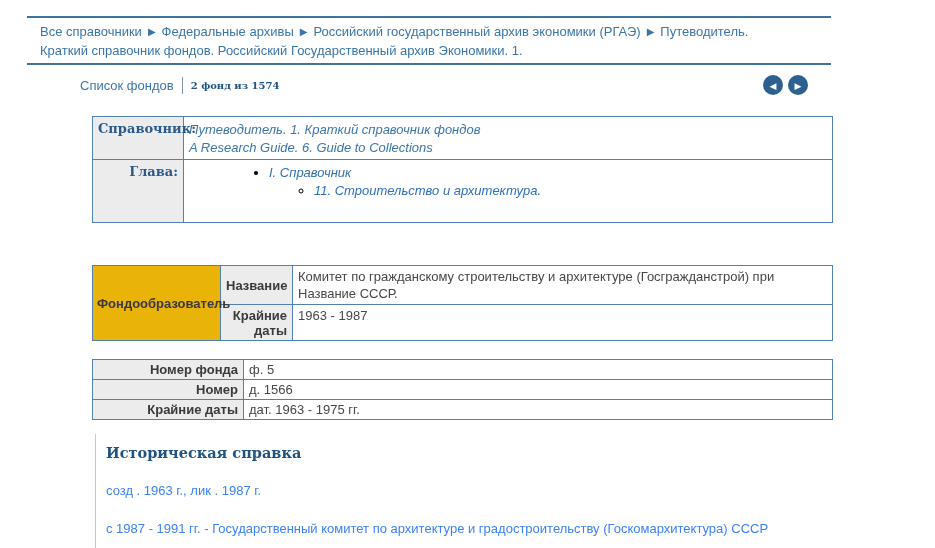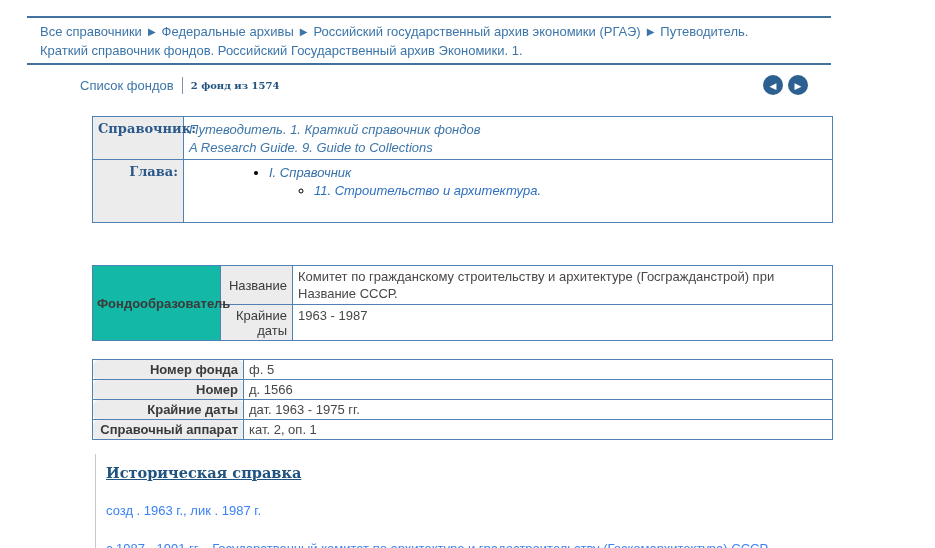--- a/index.html
+++ b/index.html
@@ -129,58 +129,57 @@
   }
   .chapter-list a {
     display: inline;
     color: #336fa9;
   }
   .chapter-list ul a { color: #2e6fc0; }
   .guide-table td.chapter-cell { padding-bottom: 22px; }
   
   .creator-table { margin-top: 42px; }
   .creator-table .creator-label {
-    background: #14b8a6;
+    background: #eab308;
     font-weight: bold;
     color: #3a3a3a;
     vertical-align: middle;
     text-align: center;
     padding-left: 4px;
   }
   .creator-table .sub-label {
     background: #ececec;
-    font-weight: normal;
+    font-weight: bold;
     color: #3a3a3a;
     text-align: right;
     vertical-align: middle;
   }
   .creator-table td.value {
     vertical-align: top;
     line-height: 17px;
   }
   .creator-table tr.r1 td.value, .creator-table tr.r1 .sub-label { height: 38px; }
   .creator-table tr.r2 td.value, .creator-table tr.r2 .sub-label { height: 36px; }
   
   .fond-table { margin-top: 18px; }
   .fond-table .label-cell { color: #3a3a3a; }
-  .fond-table td { height: 20px; line-height: 15px; border-radius: 6px; }
+  .fond-table td { height: 20px; line-height: 15px; }
   
   .history {
     margin: 14px 0 0 95px;
     border-left: 1px solid #c9c9c9;
     padding: 10px 0 0 10px;
     min-height: 140px;
   }
   .history h3 {
     font-family: "DejaVu Serif", serif;
     font-size: 14.5px;
     font-weight: bold;
     color: #20537f;
     margin-bottom: 4px;
-    text-decoration: underline;
   }
   .history p {
     margin-top: 22px;
     line-height: 16px;
     color: #3b82f6;
   }
 </style>
 </head>
 <body>
 
@@ -215,21 +214,21 @@
     <table class="guide-table">
       <colgroup>
           <col style="width:91px">
           <col>
         </colgroup>
       <tbody>
           <tr>
         <td class="label-cell">Справочник:</td>
         <td class="value">
           <a>Путеводитель. 1. Краткий справочник фондов</a>
-          <a>A Research Guide. 9. Guide to Collections</a>
+          <a>A Research Guide. 6. Guide to Collections</a>
         </td>
       </tr>
       <tr>
         <td class="label-cell">Глава:</td>
         <td class="value chapter-cell">
           <ul class="chapter-list">
             <li><a>I. Справочник</a>
               <ul>
                 <li><a>11. Строительство и архитектура.</a></li>
               </ul>
@@ -270,24 +269,20 @@
         <td>ф. 5</td>
       </tr>
       <tr>
         <td class="label-cell">Номер</td>
         <td>д. 1566</td>
       </tr>
       <tr>
         <td class="label-cell">Крайние даты</td>
         <td>дат. 1963 - 1975 гг.</td>
       </tr>
-      <tr>
-        <td class="label-cell">Справочный аппарат</td>
-        <td>кат. 2, оп. 1</td>
-      </tr>
     </tbody>
       </table>
 
   </div>
 
   <div class="history">
     <h3>Историческая справка</h3>
     <p>созд . 1963 г., лик . 1987 г.</p>
     <p>с 1987 - 1991 гг. - Государственный комитет по архитектуре и градостроительству (Госкомархитектура) СССР</p>
 

